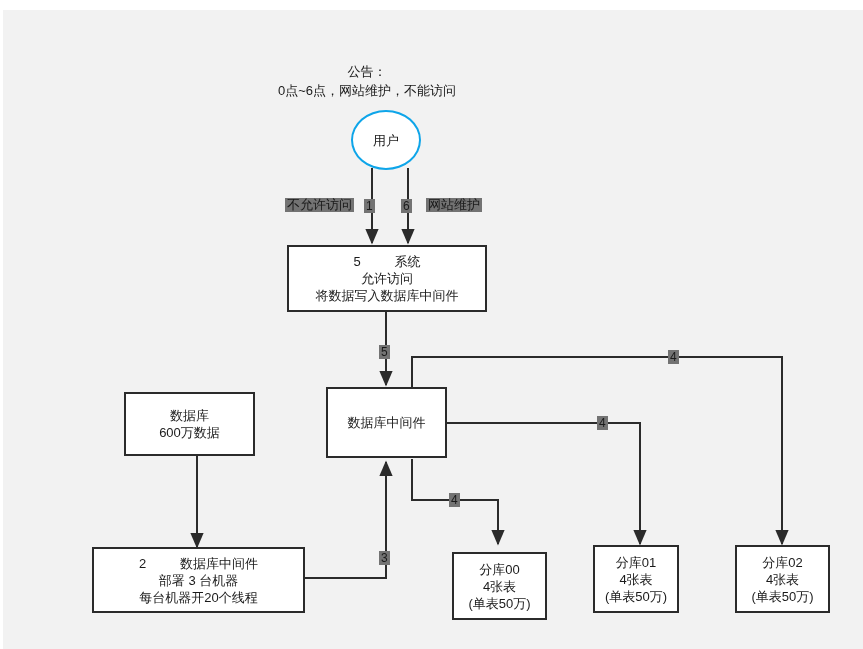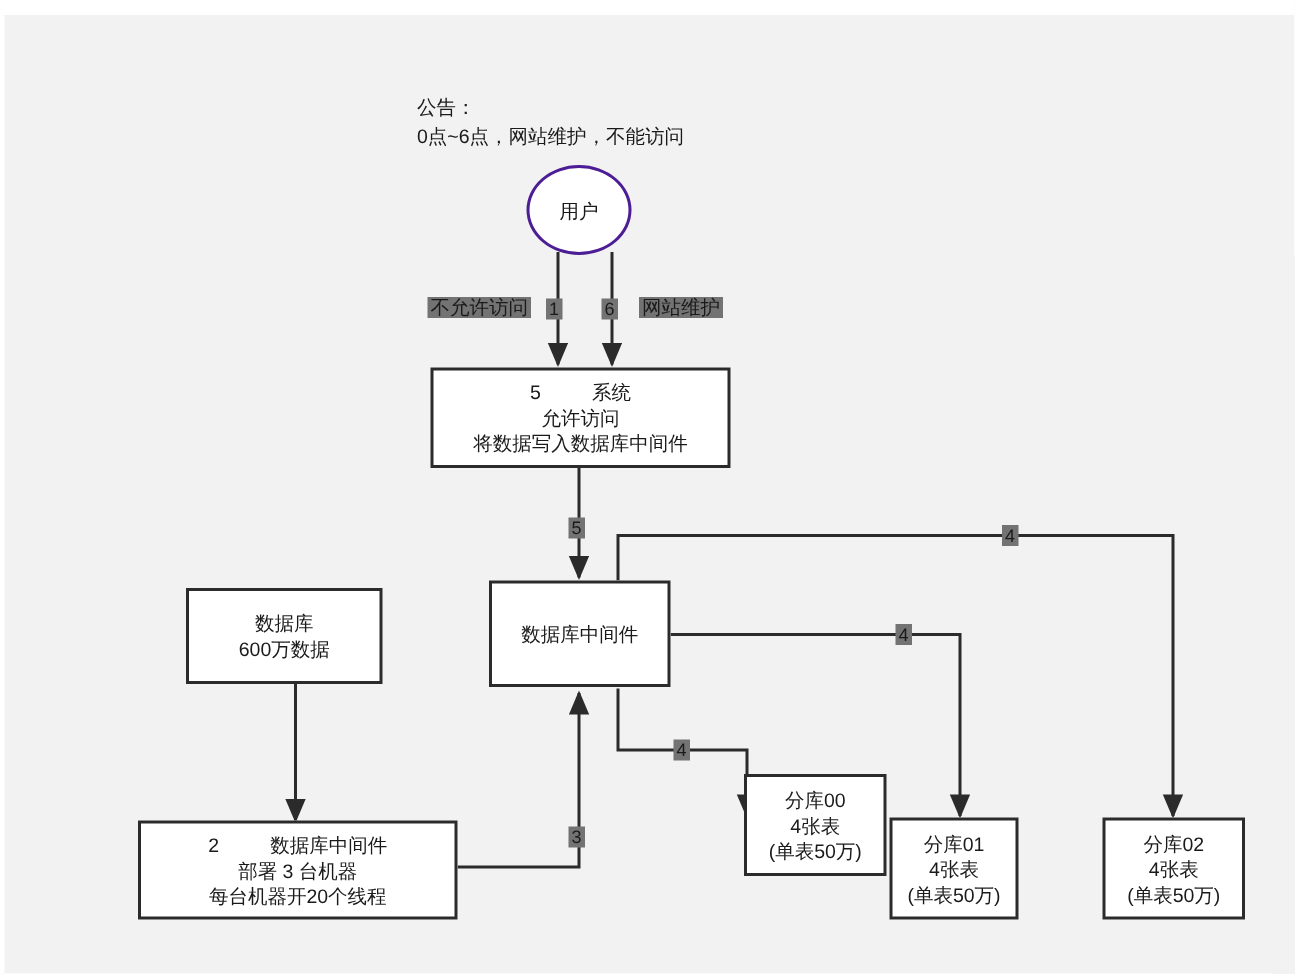--- a/index.html
+++ b/index.html
@@ -42,21 +42,21 @@
     align-items: center;
     justify-content: center;
     text-align: center;
     font-size: 13px;
     line-height: 17px;
     white-space: nowrap;
   }
   .node .line { display: block; }
   .circle-node {
     border-radius: 50%;
-    border: 2px solid #4c1d95;
+    border: 2px solid #0ea5e9;
   }
   .edge-label {
     position: absolute;
     background: #737373;
     color: #1a1a1a;
     font-size: 12px;
     line-height: 14px;
     padding: 0 2px;
     white-space: nowrap;
   }
@@ -102,21 +102,21 @@
       <path d="M305,578 L386,578 L386,462" marker-end="url(#arrowhead)"></path>
 
       <path d="M412,459 L412,500 L498,500 L498,544" marker-end="url(#arrowhead)"></path>
 
       <path d="M447,423 L640,423 L640,544" marker-end="url(#arrowhead)"></path>
 
       <path d="M412,387 L412,357 L782,357 L782,544" marker-end="url(#arrowhead)"></path>
     </g>
   </svg>
 
-  <div class="plain-text" style="left:278px; top:62px;">
+  <div class="plain-text" style="left:278px; top:62px;text-align:center;">
     <div>公告：</div>
     <div>0点~6点，网站维护，不能访问</div>
   </div>
 
   <div class="node circle-node" style="left:351px; top:110px; width:70px; height:60px;">
     <span class="line">用户</span>
   </div>
 
   <div class="edge-label side-label" style="left:285px; top:198px;">不允许访问</div>
   <div class="edge-label num-label" style="left:364px; top:199px;">1</div>
@@ -151,21 +151,21 @@
     <span class="line">部署 3 台机器</span>
     <span class="line">每台机器开20个线程</span>
   </div>
 
   <div class="edge-label num-label" style="left:379px; top:551px;">3</div>
 
   <div class="edge-label num-label" style="left:449px; top:493px;">4</div>
   <div class="edge-label num-label" style="left:597px; top:416px;">4</div>
   <div class="edge-label num-label" style="left:668px; top:350px;">4</div>
 
-  <div class="node" style="left:452px; top:516px; width:95px; height:68px;margin-left:44px;">
+  <div class="node" style="left:452px; top:552px; width:95px; height:68px;">
     <span class="line">分库00</span>
     <span class="line">4张表</span>
     <span class="line">(单表50万)</span>
   </div>
 
   <div class="node" style="left:593px; top:545px; width:86px; height:68px;">
     <span class="line">分库01</span>
     <span class="line">4张表</span>
     <span class="line">(单表50万)</span>
   </div>

